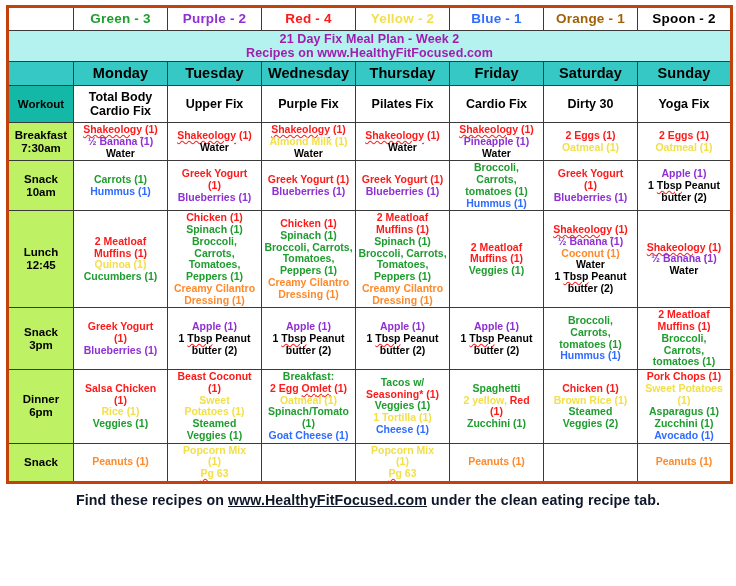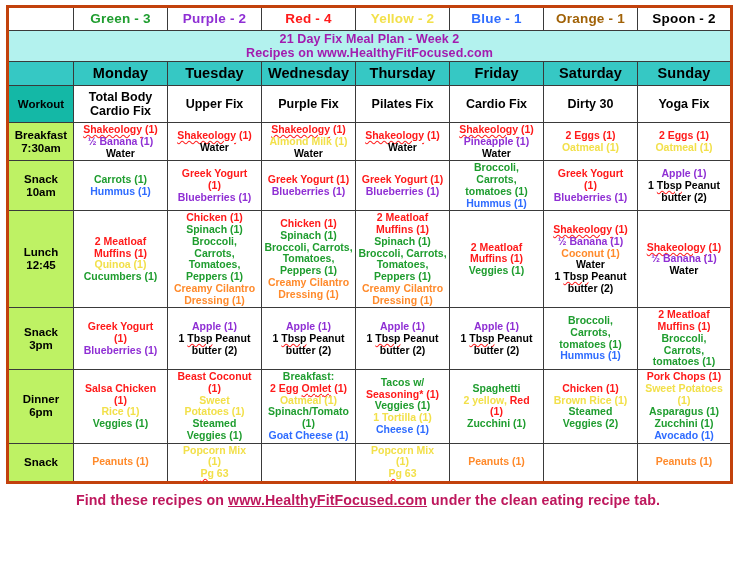--- a/index.html
+++ b/index.html
@@ -110,21 +110,21 @@
     text-decoration-style: wavy;
     text-decoration-color: #ff2020;
     text-underline-offset: 1px;
   }
 
   
   .footer {
     width: 724px;
     margin: 8px auto 1px auto;
     text-align: center;
-    color: #be185d;
+    color: #0f172a;
     font-size: 14.2px;
     font-weight: bold;
     letter-spacing: 0.1px;
   }
   .footer .link {
     text-decoration: underline;
   }
   .item { display: block; }
 </style>
 </head>

